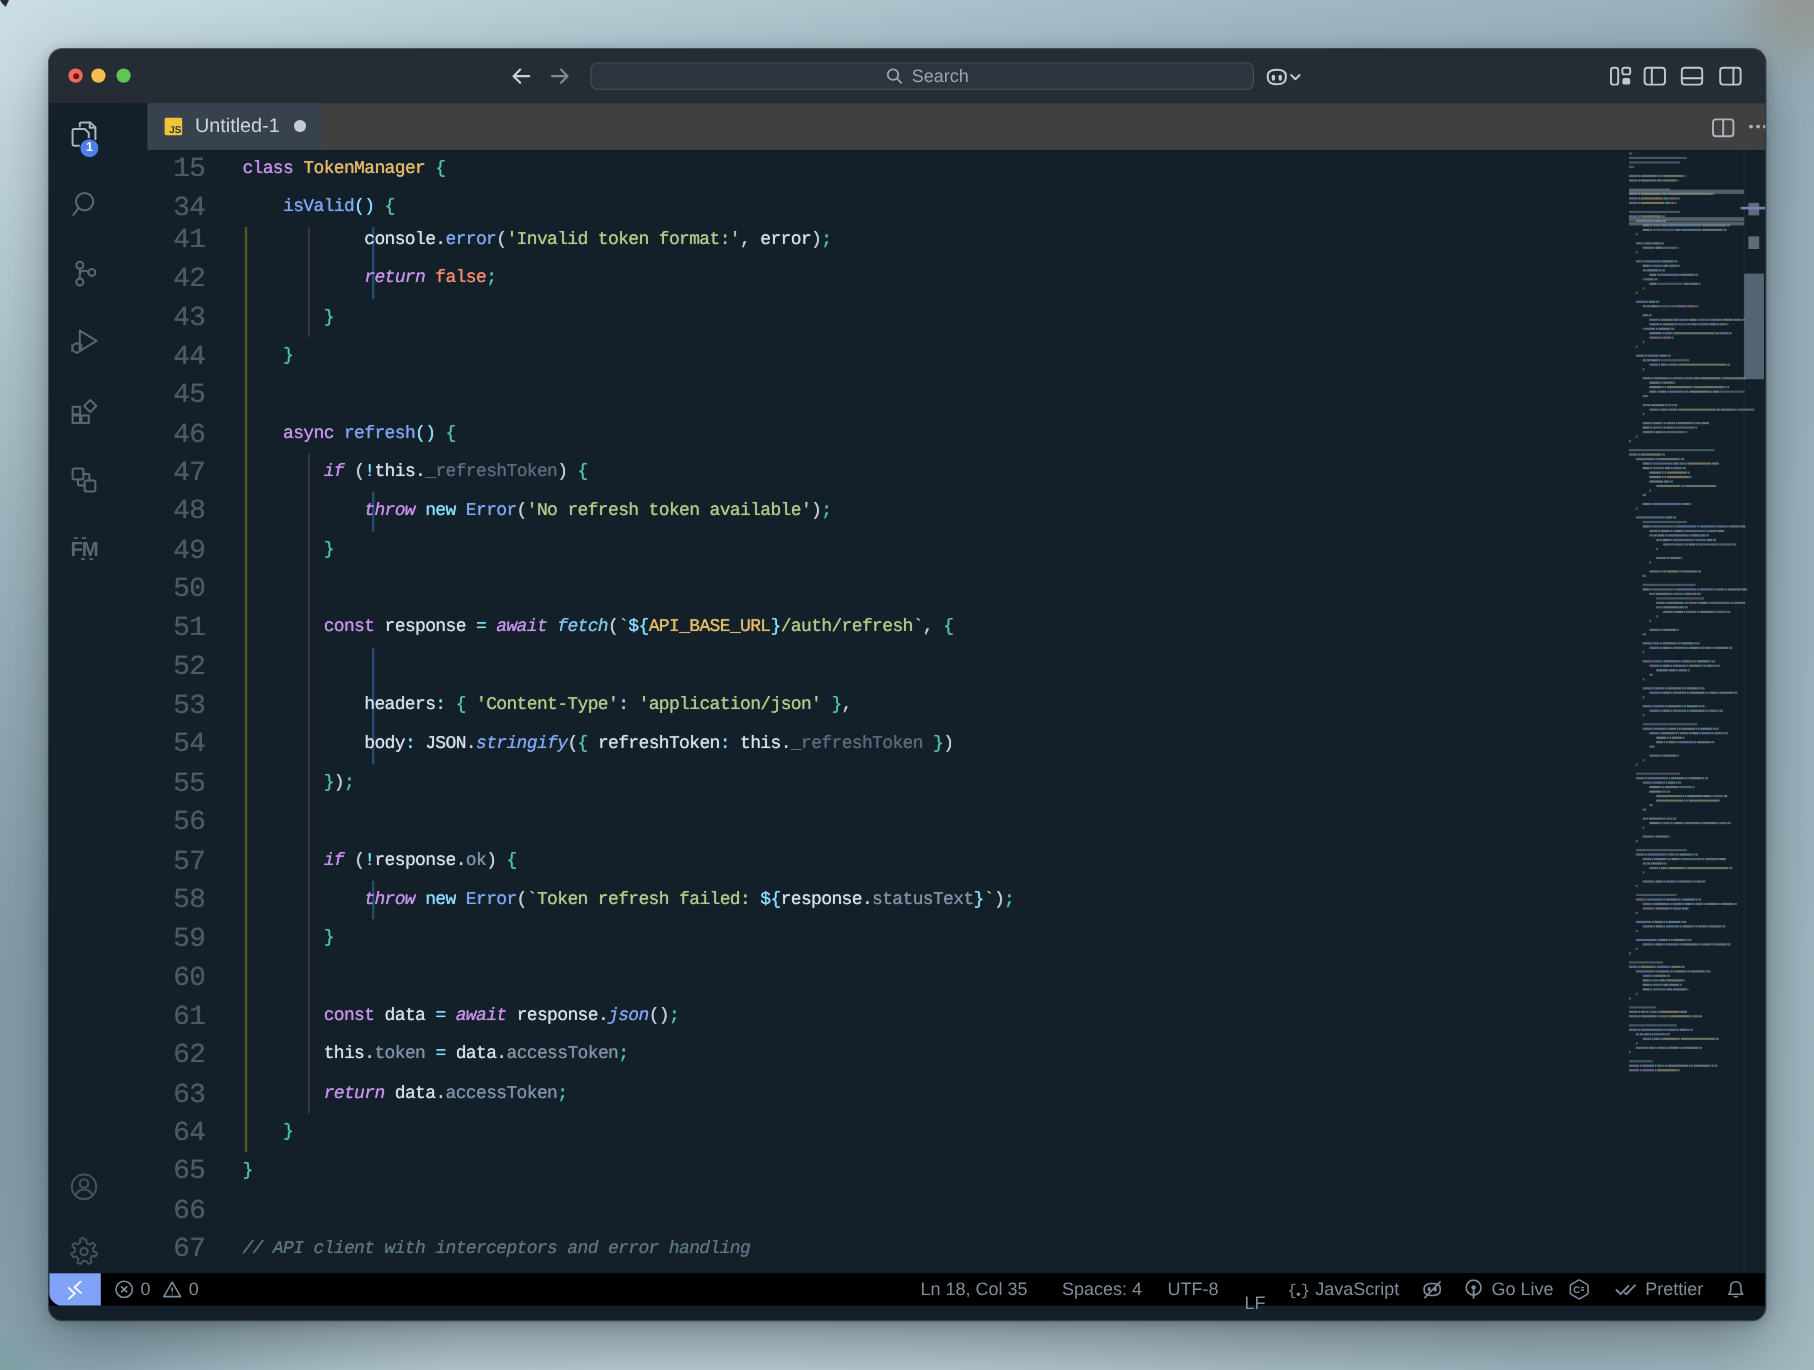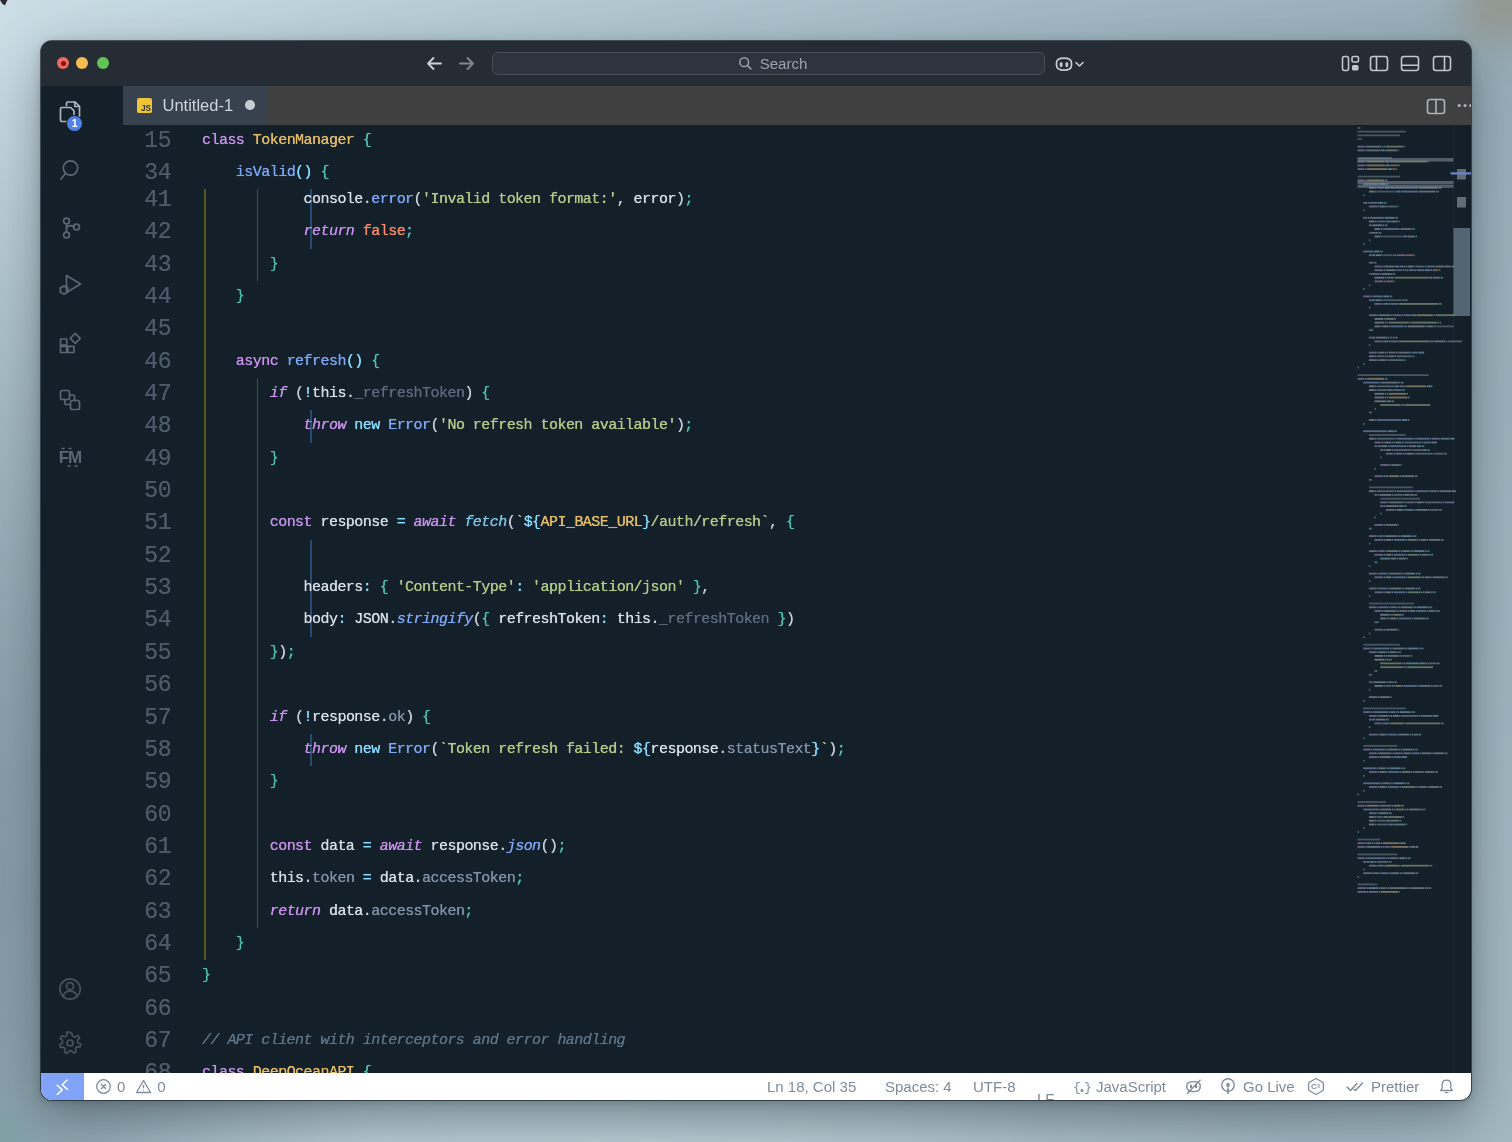--- a/index.html
+++ b/index.html
@@ -54,21 +54,21 @@
   .tl{color:#4fc3b0}
   .pr{color:#c3ced8}
   .wh{color:#d6dee8}
   .prop{color:#7e93a7}
   .dim{color:#5b6b7c}
   .num{color:#f78c6c}
   .com{color:#5b7485;font-style:italic}
   #sticky{position:absolute;left:0;top:0;right:114px;height:64.7px;background:#131f29;}
   
   
-  #statusbar{position:absolute;left:0;bottom:0;right:0;height:27px;background:#ffffff;
+  #statusbar{position:absolute;left:0;bottom:12px;right:0;height:27px;background:#000000;
              color:#7f8c99;font-size:15px;}
   #remote{position:absolute;left:0;top:0;width:42.5px;height:27px;background:#80a3f7;
           border-bottom-left-radius:11px;display:flex;align-items:center;justify-content:center;}
   .sitem{position:absolute;top:0;height:27px;display:flex;align-items:center;white-space:nowrap;}
 </style>
 </head>
 <body>
   <div class="blob" style="left:1455px;top:-30px;width:95px;height:75px;background:rgba(140,120,95,.40);"></div>
   <div class="blob" style="left:-20px;top:1124px;width:42px;height:36px;background:rgba(62,150,128,.34);"></div>
   <svg width="8" height="6" style="position:absolute;left:0;top:0;" viewBox="0 0 8 6">

